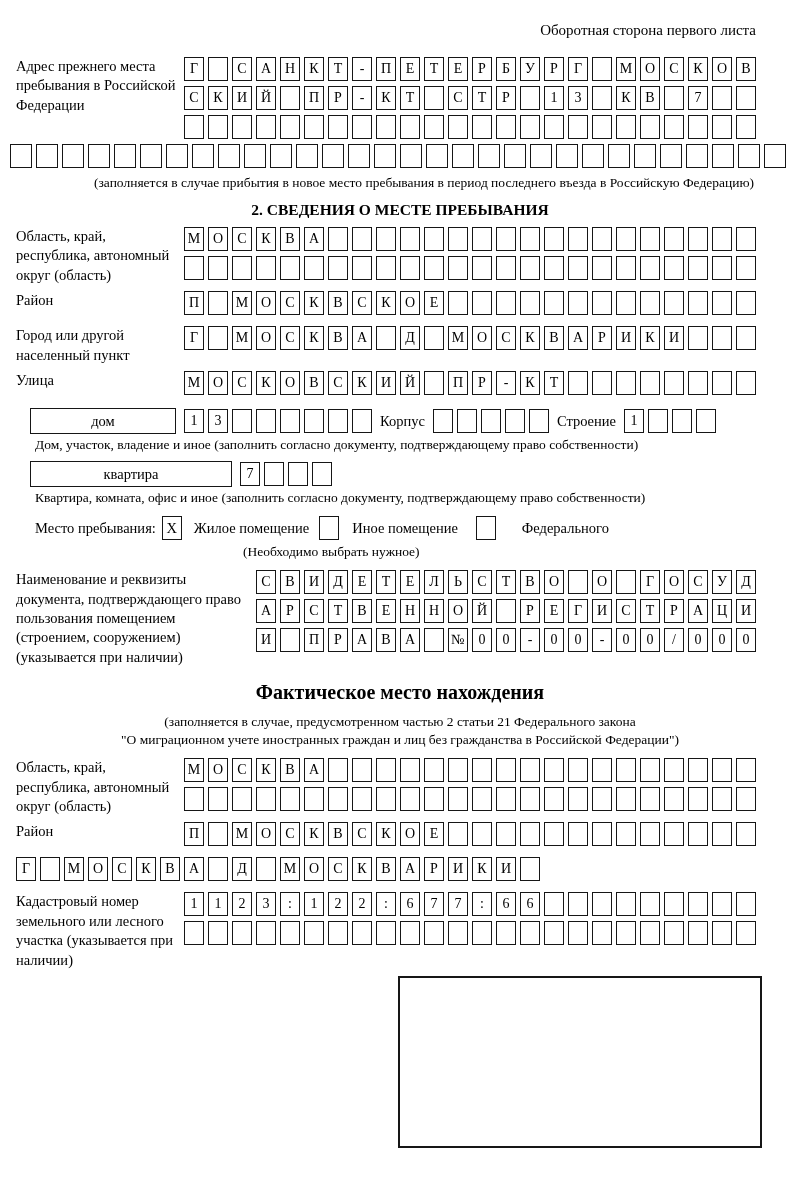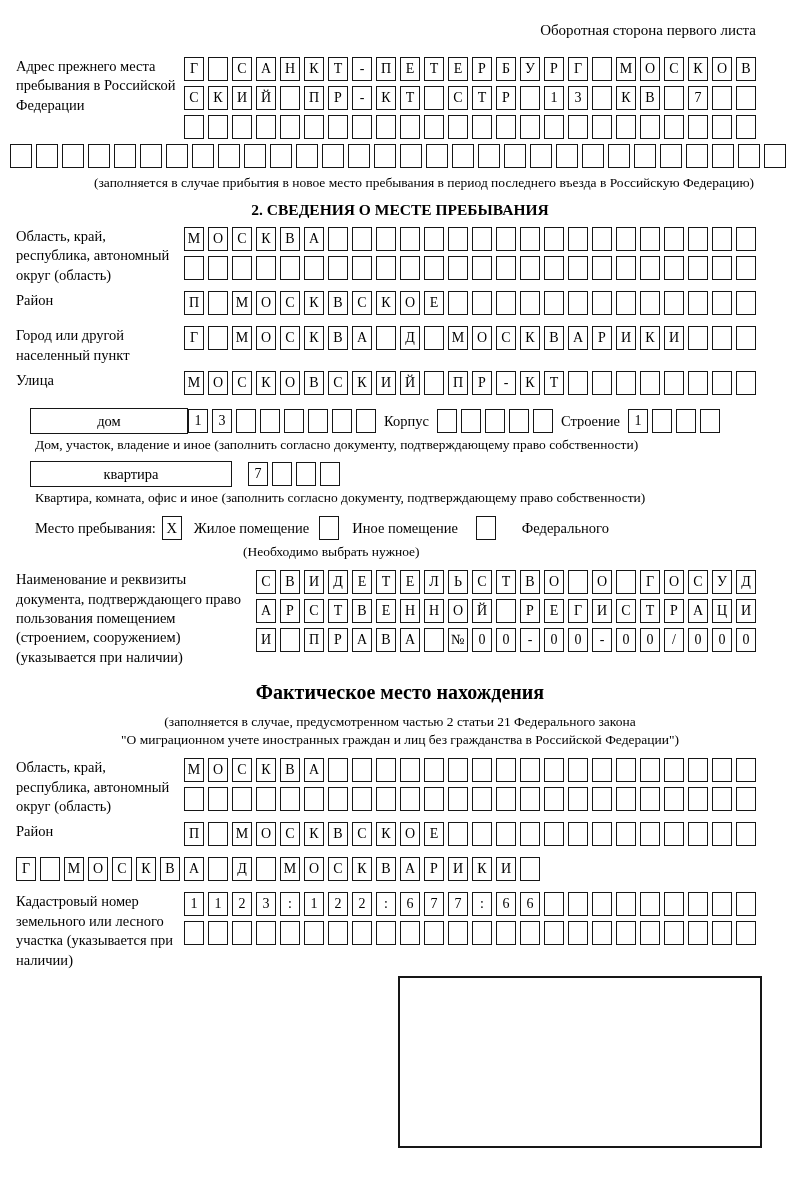--- a/index.html
+++ b/index.html
@@ -20,22 +20,22 @@
   }
   .wide .cell{ width:22px; }
   .fullrow{ padding:0 0 0 10px; margin-top:0; }
   .caption{ text-align:center; font-size:13.5px; margin-top:2px;padding-left:48px; }
   .section-title{ text-align:center; font-weight:bold; font-size:15.5px; margin:10px 0 8px 0; }
   .inline-row{ display:flex; align-items:center; padding-left:30px; margin-top:8px; }
   .label-box{
     box-sizing:border-box; height:26px; border:1.6px solid #161616;
     display:flex; align-items:center; justify-content:center; font-size:14.5px; flex:none;
   }
-  .lb-dom{ width:158px; }
-  .lb-kv{ width:202px; margin-right:16px; }
+  .lb-dom{ width:146px; margin-right:8px; }
+  .lb-kv{ width:202px; margin-right:8px; }
   .mid-label{ font-size:14.5px; padding:0 8px; flex:none; }
   .subcaption{ font-size:13.5px; padding-left:35px; margin-top:3px; }
   .chk-row{ display:flex; align-items:center; padding-left:35px; margin-top:10px; font-size:14.5px; }
   .chk{
     box-sizing:border-box; width:20px; height:24px; border:1.6px solid #161616;
     display:flex; align-items:center; justify-content:center; font-size:14.5px; flex:none;
   }
   .chk-note{ font-size:13.5px; padding-left:243px; margin-top:4px; }
   .center-note{ text-align:center; font-size:13.5px; margin-top:2px; }
   .fact-title{ text-align:center; font-weight:bold; font-size:20px; margin:14px 0 10px 0; }

